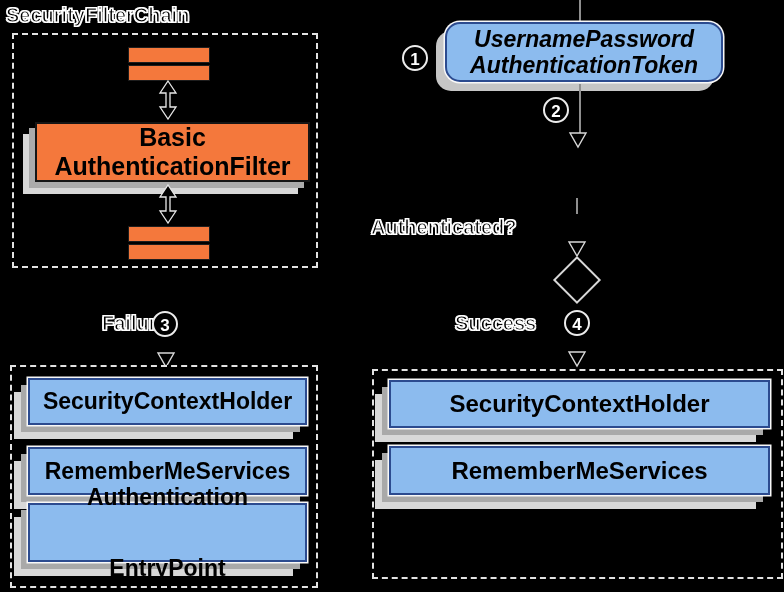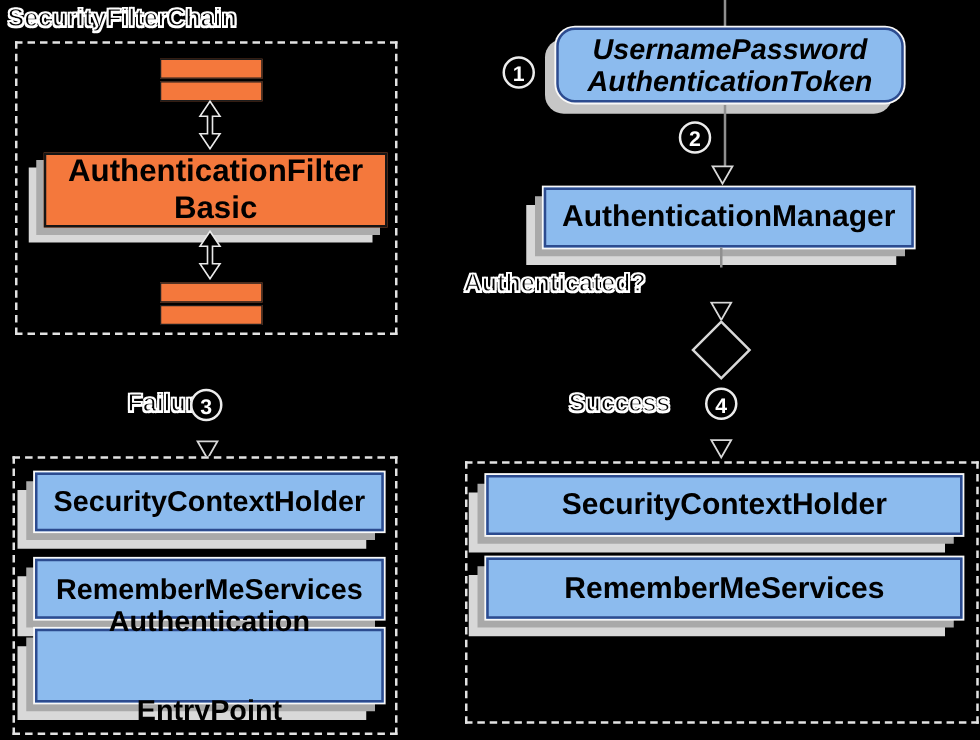--- a/index.html
+++ b/index.html
@@ -60,22 +60,22 @@
   <div class="dashedbox" style="left:12px;top:33px;width:302px;height:231px;"></div>
 
   <div class="bar" style="left:128px;top:47px;"></div>
   <div class="bar" style="left:128px;top:65px;"></div>
 
   <svg style="left:157px;top:80px;" width="22" height="40">
     <polygon points="11,1 19,13 13,13 13,27 19,27 11,39 3,27 9,27 9,13 3,13" fill="#000" stroke="#e8e8e8" stroke-width="1.3"></polygon>
   </svg>
 
   <div class="node orangebox t25" style="left:35px;top:122px;width:271px;height:56px;">
+    <span>Basic</span>
     <span>AuthenticationFilter</span>
-    <span>Basic</span>
   </div>
 
   <svg style="left:157px;top:184px;" width="22" height="40">
     <polygon points="11,1 19,13 13,13 13,27 19,27 11,39 3,27 9,27 9,13 3,13" fill="#000" stroke="#e8e8e8" stroke-width="1.3"></polygon>
   </svg>
 
   <div class="bar" style="left:128px;top:226px;"></div>
   <div class="bar" style="left:128px;top:244px;"></div>
 
   <div class="vline" style="left:579px;top:0;height:22px;"></div>
@@ -88,23 +88,20 @@
   </div>
 
   <div class="vline" style="left:579px;top:84px;height:49px;"></div>
 
   <div class="stepnum" style="left:543px;top:97px;">2</div>
 
   <svg style="left:568px;top:132px;" width="20" height="17">
     <polygon points="2,1 18,1 10,15" fill="#000" stroke="#d8d8d8" stroke-width="1.4"></polygon>
   </svg>
 
-  <div class="node blue t24" style="left:435px;top:150px;width:292px;height:44px;">
-    <span>AuthenticationManager</span>
-  </div>
 
   <div class="vline" style="left:576px;top:198px;height:16px;"></div>
 
   <div class="outlined" style="left:371px;top:216px;">Authenticated?</div>
 
   <svg style="left:567px;top:241px;" width="20" height="17">
     <polygon points="2,1 18,1 10,15" fill="#000" stroke="#d8d8d8" stroke-width="1.4"></polygon>
   </svg>
 
   <div class="diamond" style="left:560px;top:263px;"></div>

